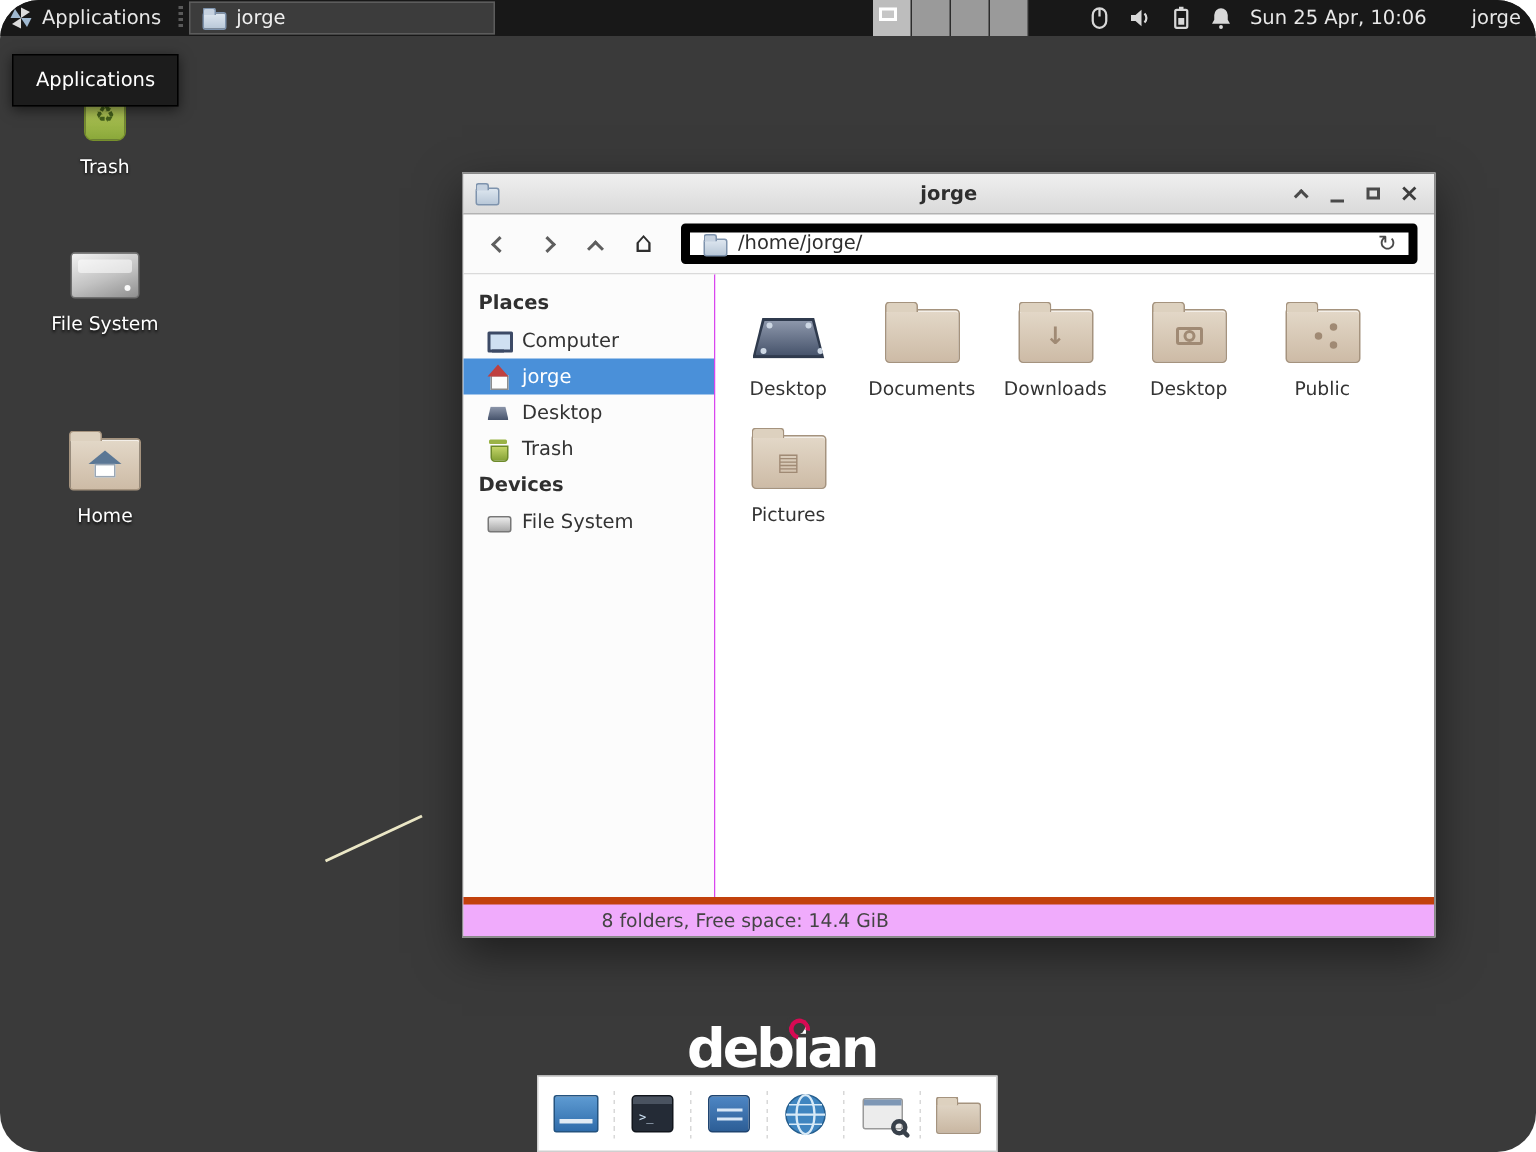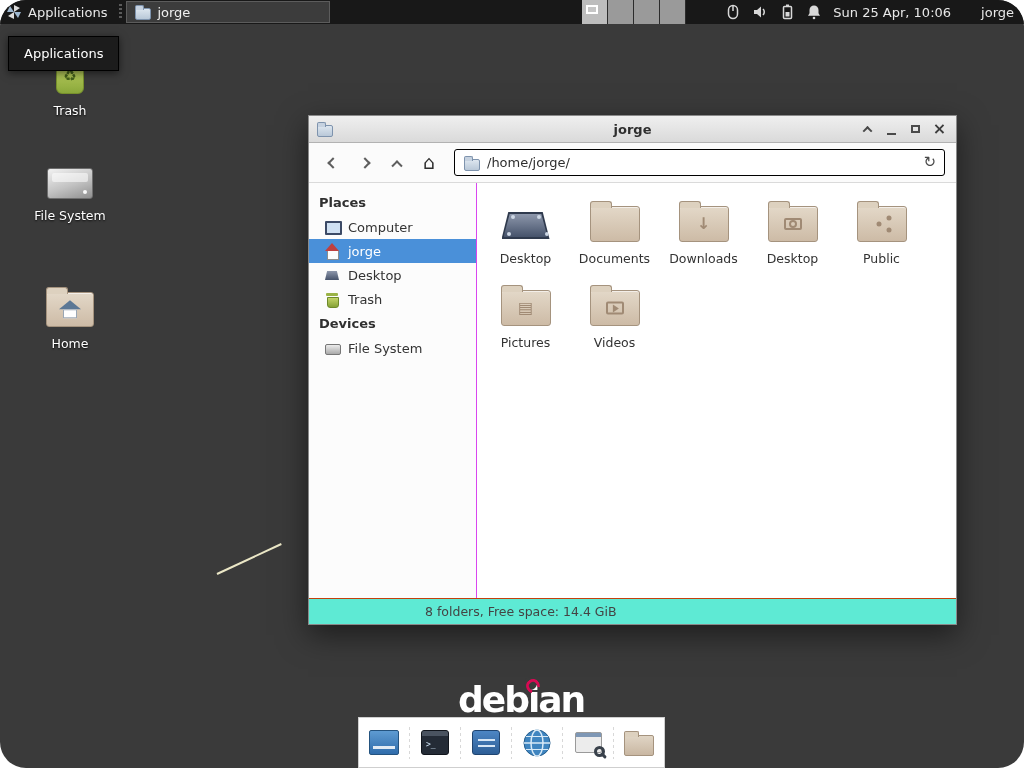--- a/index.html
+++ b/index.html
@@ -91,21 +91,21 @@
   .menu-item u{text-underline-offset:2px;}
 
   .toolbar{height:40px;flex:0 0 40px;background:#fbfbfb;border-bottom:1px solid #dadada;
     display:flex;align-items:center;padding:0 11px;gap:6px;}
   .navbtn{width:26px;height:26px;display:flex;align-items:center;justify-content:center;}
   .chev{width:8px;height:8px;}
   .chev-left{border-left:2px solid #5e5e5e;border-bottom:2px solid #5e5e5e;transform:rotate(45deg);}
   .chev-right{border-top:2px solid #5e5e5e;border-right:2px solid #5e5e5e;transform:rotate(45deg);}
   .chev-up{border-top:2px solid #5e5e5e;border-left:2px solid #5e5e5e;transform:rotate(45deg) translate(2px,2px);}
   .home-glyph{font-size:19px;color:#2e2e2e;line-height:1;}
-  .pathbar{flex:1;height:27px;background:#fff;border:1px solid #000000;border-radius:3px;
+  .pathbar{flex:1;height:27px;background:#fff;border:6px solid #000000;border-radius:3px;
     display:flex;align-items:center;gap:8px;padding:0 8px;font-size:13px;color:#2e2e2e;margin-left:6px;}
   .reload-glyph{margin-left:auto;font-size:15px;color:#4a4a4a;line-height:1;}
 
   .win-body{flex:1;display:flex;min-height:0;}
   .sidebar{width:168px;flex:0 0 168px;background:#fcfcfc;border-right:1px solid #d946ef;padding-top:7px;
     font-size:13px;color:#333;}
   .side-header{font-weight:bold;padding:5px 10px;color:#303030;}
   .side-item{display:flex;align-items:center;gap:8px;padding:4px 10px 4px 15px;}
   .side-item.selected{background:#4a90d9;color:#fff;}
 
@@ -124,22 +124,22 @@
   .emblem-templates::before{content:"▤";}
   .emblem-camera{width:18px;height:12px;border:2px solid #a08a74;border-radius:2px;}
   .emblem-camera::before{content:"";position:absolute;left:50%;top:50%;transform:translate(-50%,-50%);
     width:4px;height:4px;border:2px solid #a08a74;border-radius:50%;}
   .emblem-share{width:5px;height:5px;background:#a08a74;border-radius:50%;transform:translate(-110%,-50%);
     box-shadow:10px -6px 0 #a08a74,10px 6px 0 #a08a74;}
   .emblem-film{width:18px;height:13px;border:2px solid #a08a74;border-radius:2px;}
   .emblem-film::before{content:"";position:absolute;left:50%;top:50%;transform:translate(-35%,-50%);
     border-top:4px solid transparent;border-bottom:4px solid transparent;border-left:6px solid #a08a74;}
 
-  .statusbar{height:26px;flex:0 0 26px;background:#5eead4;border-top:1px solid #c2410c;
-    display:flex;align-items:center;padding-left:116px;font-size:12.5px;color:#444;}
+  .statusbar{height:26px;flex:0 0 26px;background:#f0abfc;border-top:5px solid #c2410c;
+    display:flex;align-items:center;padding-left:92px;font-size:12.5px;color:#444;}
 
   
   .logo{position:absolute;left:458px;top:679px;font-size:36px;font-weight:bold;color:#fff;letter-spacing:-2px;z-index:5;}
   .swirl{position:absolute;left:66px;top:-2px;width:13px;height:13px;background:#3a3a3a;border-radius:50%;}
   .swirl::before{content:"";position:absolute;left:2px;top:2px;width:8px;height:8px;border:3px solid #d70a53;
     border-radius:50%;border-bottom-color:transparent;transform:rotate(-35deg);}
 
   
   .scratch{position:absolute;left:217px;top:573px;width:71px;border-top:2px solid #ebe7c6;
     transform:rotate(-25deg);transform-origin:left center;z-index:4;}
@@ -356,28 +356,20 @@
             <div class="file-label">Public</div>
           </div>
           <div class="file-item">
             <div class="ficon">
               <div class="folder">
                 <span class="emblem emblem-templates"></span>
               </div>
             </div>
             <div class="file-label">Pictures</div>
           </div>
-          <div class="file-item">
-            <div class="ficon">
-              <div class="folder">
-                <span class="emblem emblem-film"></span>
-              </div>
-            </div>
-            <div class="file-label">Videos</div>
-          </div>
         </div>
     </div>
 
     <div class="statusbar">
       <span>8 folders, Free space: 14.4 GiB</span>
     </div>
   </div>
 
   <div class="logo">
     <span>debian</span>

